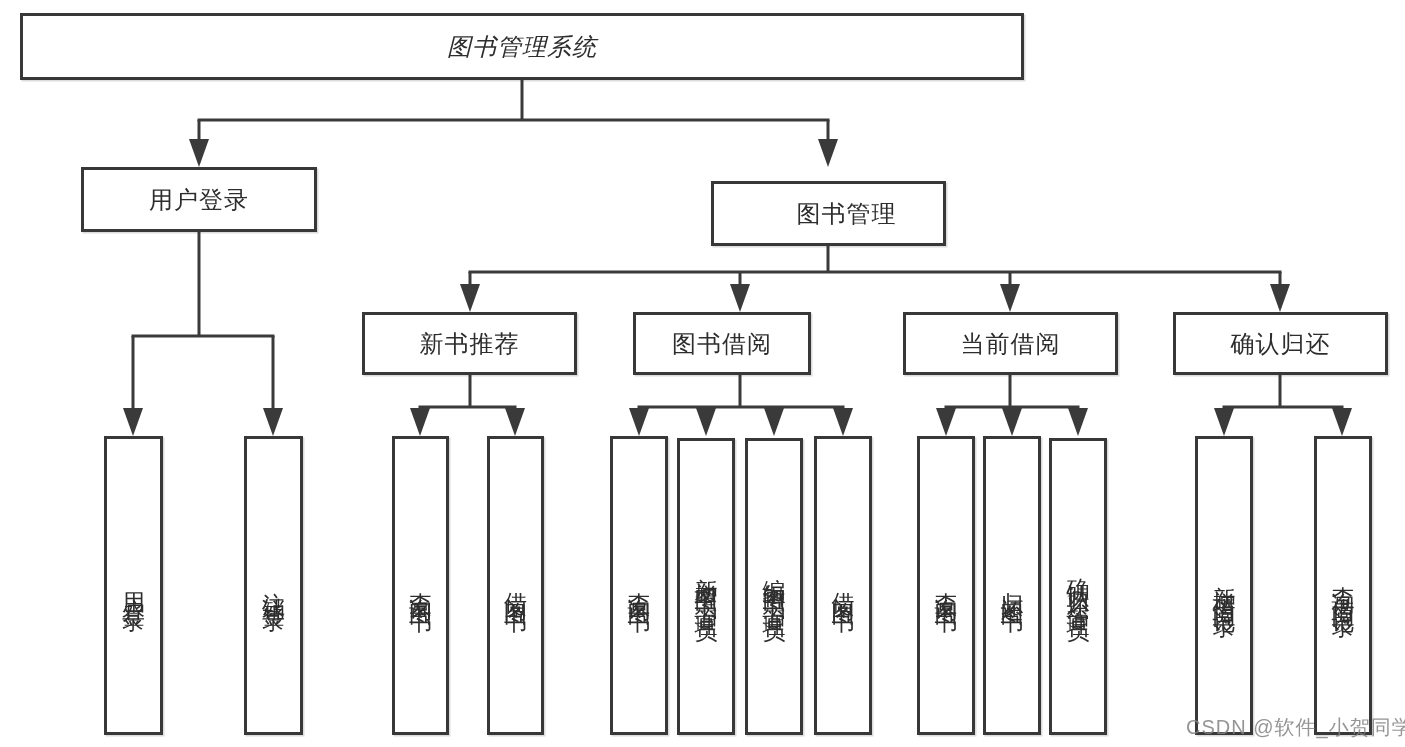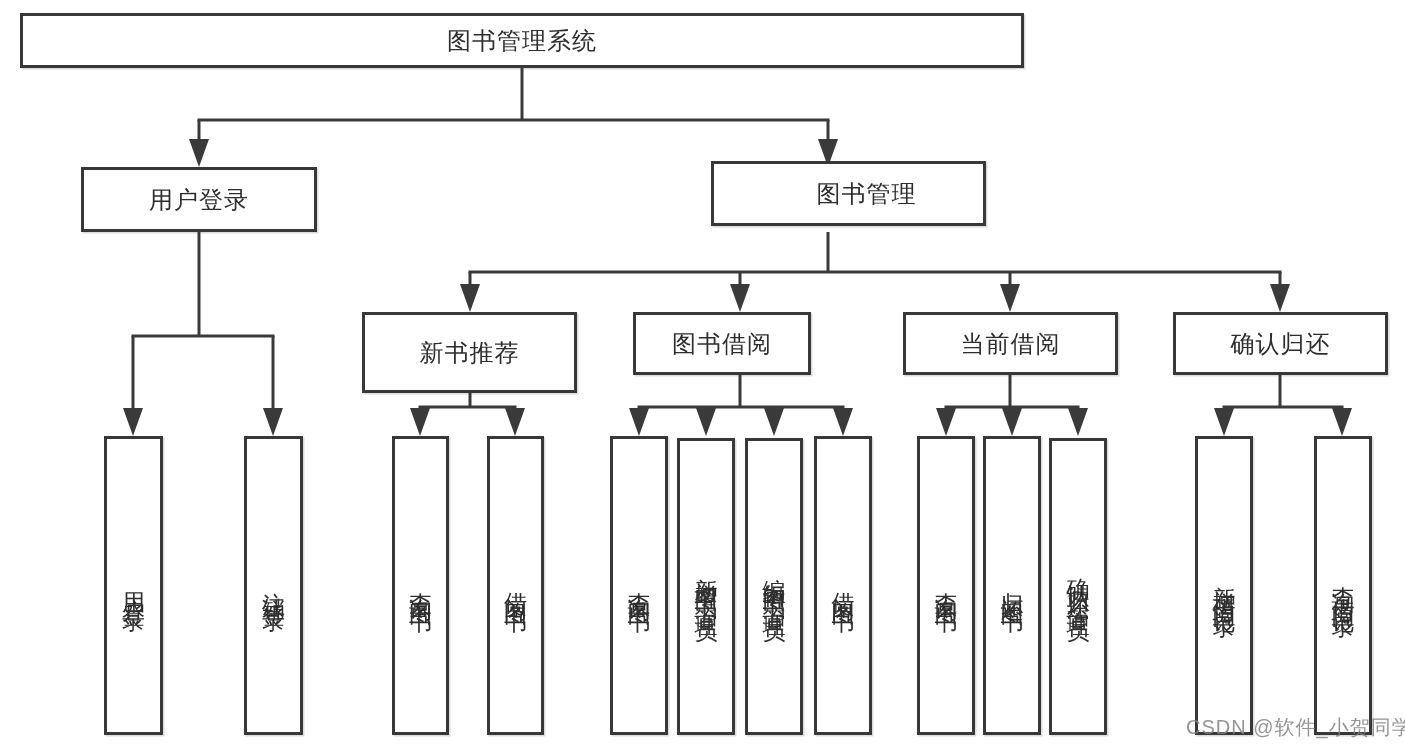--- a/index.html
+++ b/index.html
@@ -107,32 +107,32 @@
       <polygon points="764,408 784,408 774,436"></polygon>
       <polygon points="833,408 853,408 843,436"></polygon>
       <polygon points="936,408 956,408 946,436"></polygon>
       <polygon points="1002,408 1022,408 1012,436"></polygon>
       <polygon points="1068,408 1088,408 1078,436"></polygon>
       <polygon points="1214,408 1234,408 1224,436"></polygon>
       <polygon points="1332,408 1352,408 1342,436"></polygon>
     </g>
   </svg>
 
-  <div class="node" style="left:20px; top:13px; width:1004px; height:55px;">
+  <div class="node" style="left:20px; top:13px; width:1004px; height:67px;font-style:italic;">
     <span class="lbl">图书管理系统</span>
   </div>
 
   <div class="node" style="left:81px; top:167px; width:236px; height:65px;">
     <span class="lbl">用户登录</span>
   </div>
-  <div class="node" style="left:711px; top:161px; width:275px; height:65px;padding-left:36px;">
+  <div class="node" style="left:711px; top:181px; width:235px; height:65px;padding-left:36px;">
     <span class="lbl">图书管理</span>
   </div>
 
-  <div class="node" style="left:362px; top:312px; width:215px; height:81px;">
+  <div class="node" style="left:362px; top:312px; width:215px; height:63px;">
     <span class="lbl">新书推荐</span>
   </div>
   <div class="node" style="left:633px; top:312px; width:178px; height:63px;">
     <span class="lbl">图书借阅</span>
   </div>
   <div class="node" style="left:903px; top:312px; width:215px; height:63px;">
     <span class="lbl">当前借阅</span>
   </div>
   <div class="node" style="left:1173px; top:312px; width:215px; height:63px;">
     <span class="lbl">确认归还</span>

